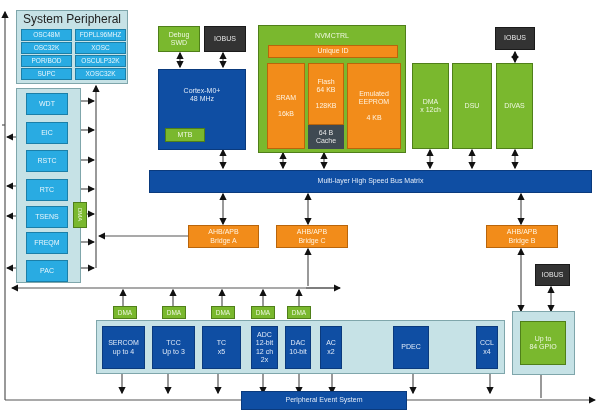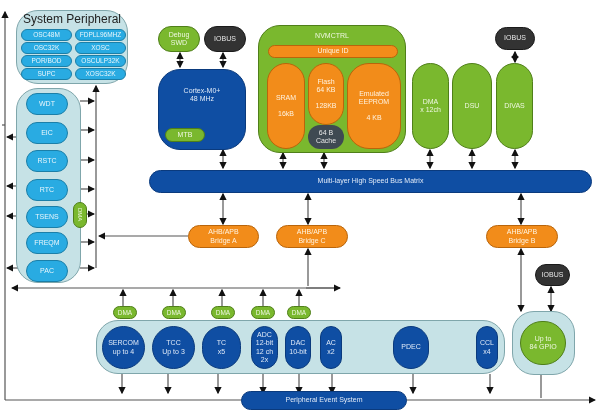--- a/index.html
+++ b/index.html
@@ -1,18 +1,18 @@
 <!DOCTYPE html>
 <html><head>
 <meta charset="utf-8">
 <style>
   html, body { margin:0; padding:0; background:#ffffff; }
   body { width:600px; height:420px; position:relative; overflow:hidden;
          font-family:"Liberation Sans", sans-serif; }
-  .abs { position:absolute; box-sizing:border-box;border-radius:22px; }
+  .abs { position:absolute; box-sizing:border-box; }
   .lbl { display:flex; align-items:center; justify-content:center; text-align:center;
          white-space:pre-line; line-height:1.15; }
   .cyan { background:#29abe2; color:#e8f6fc; border:1px solid #1b7fa8; }
   .panel { background:#c6e2e6; border:1px solid #7fa6ab; }
   .navy { background:#0f4ea3; color:#dfe9f7; border:1px solid #0a3a7d; }
   .green { background:#7ab82e; color:#eef7e0; border:1px solid #4f7f19; }
   .orange { background:#f28c1a; color:#fff2df; border:1px solid #b9650b; }
   .dark { background:#333333; color:#e6e6e6; border:1px solid #1a1a1a; }
   .gray { background:#3f4a52; color:#e6e6e6; }
   svg.wires { position:absolute; left:0; top:0; }

